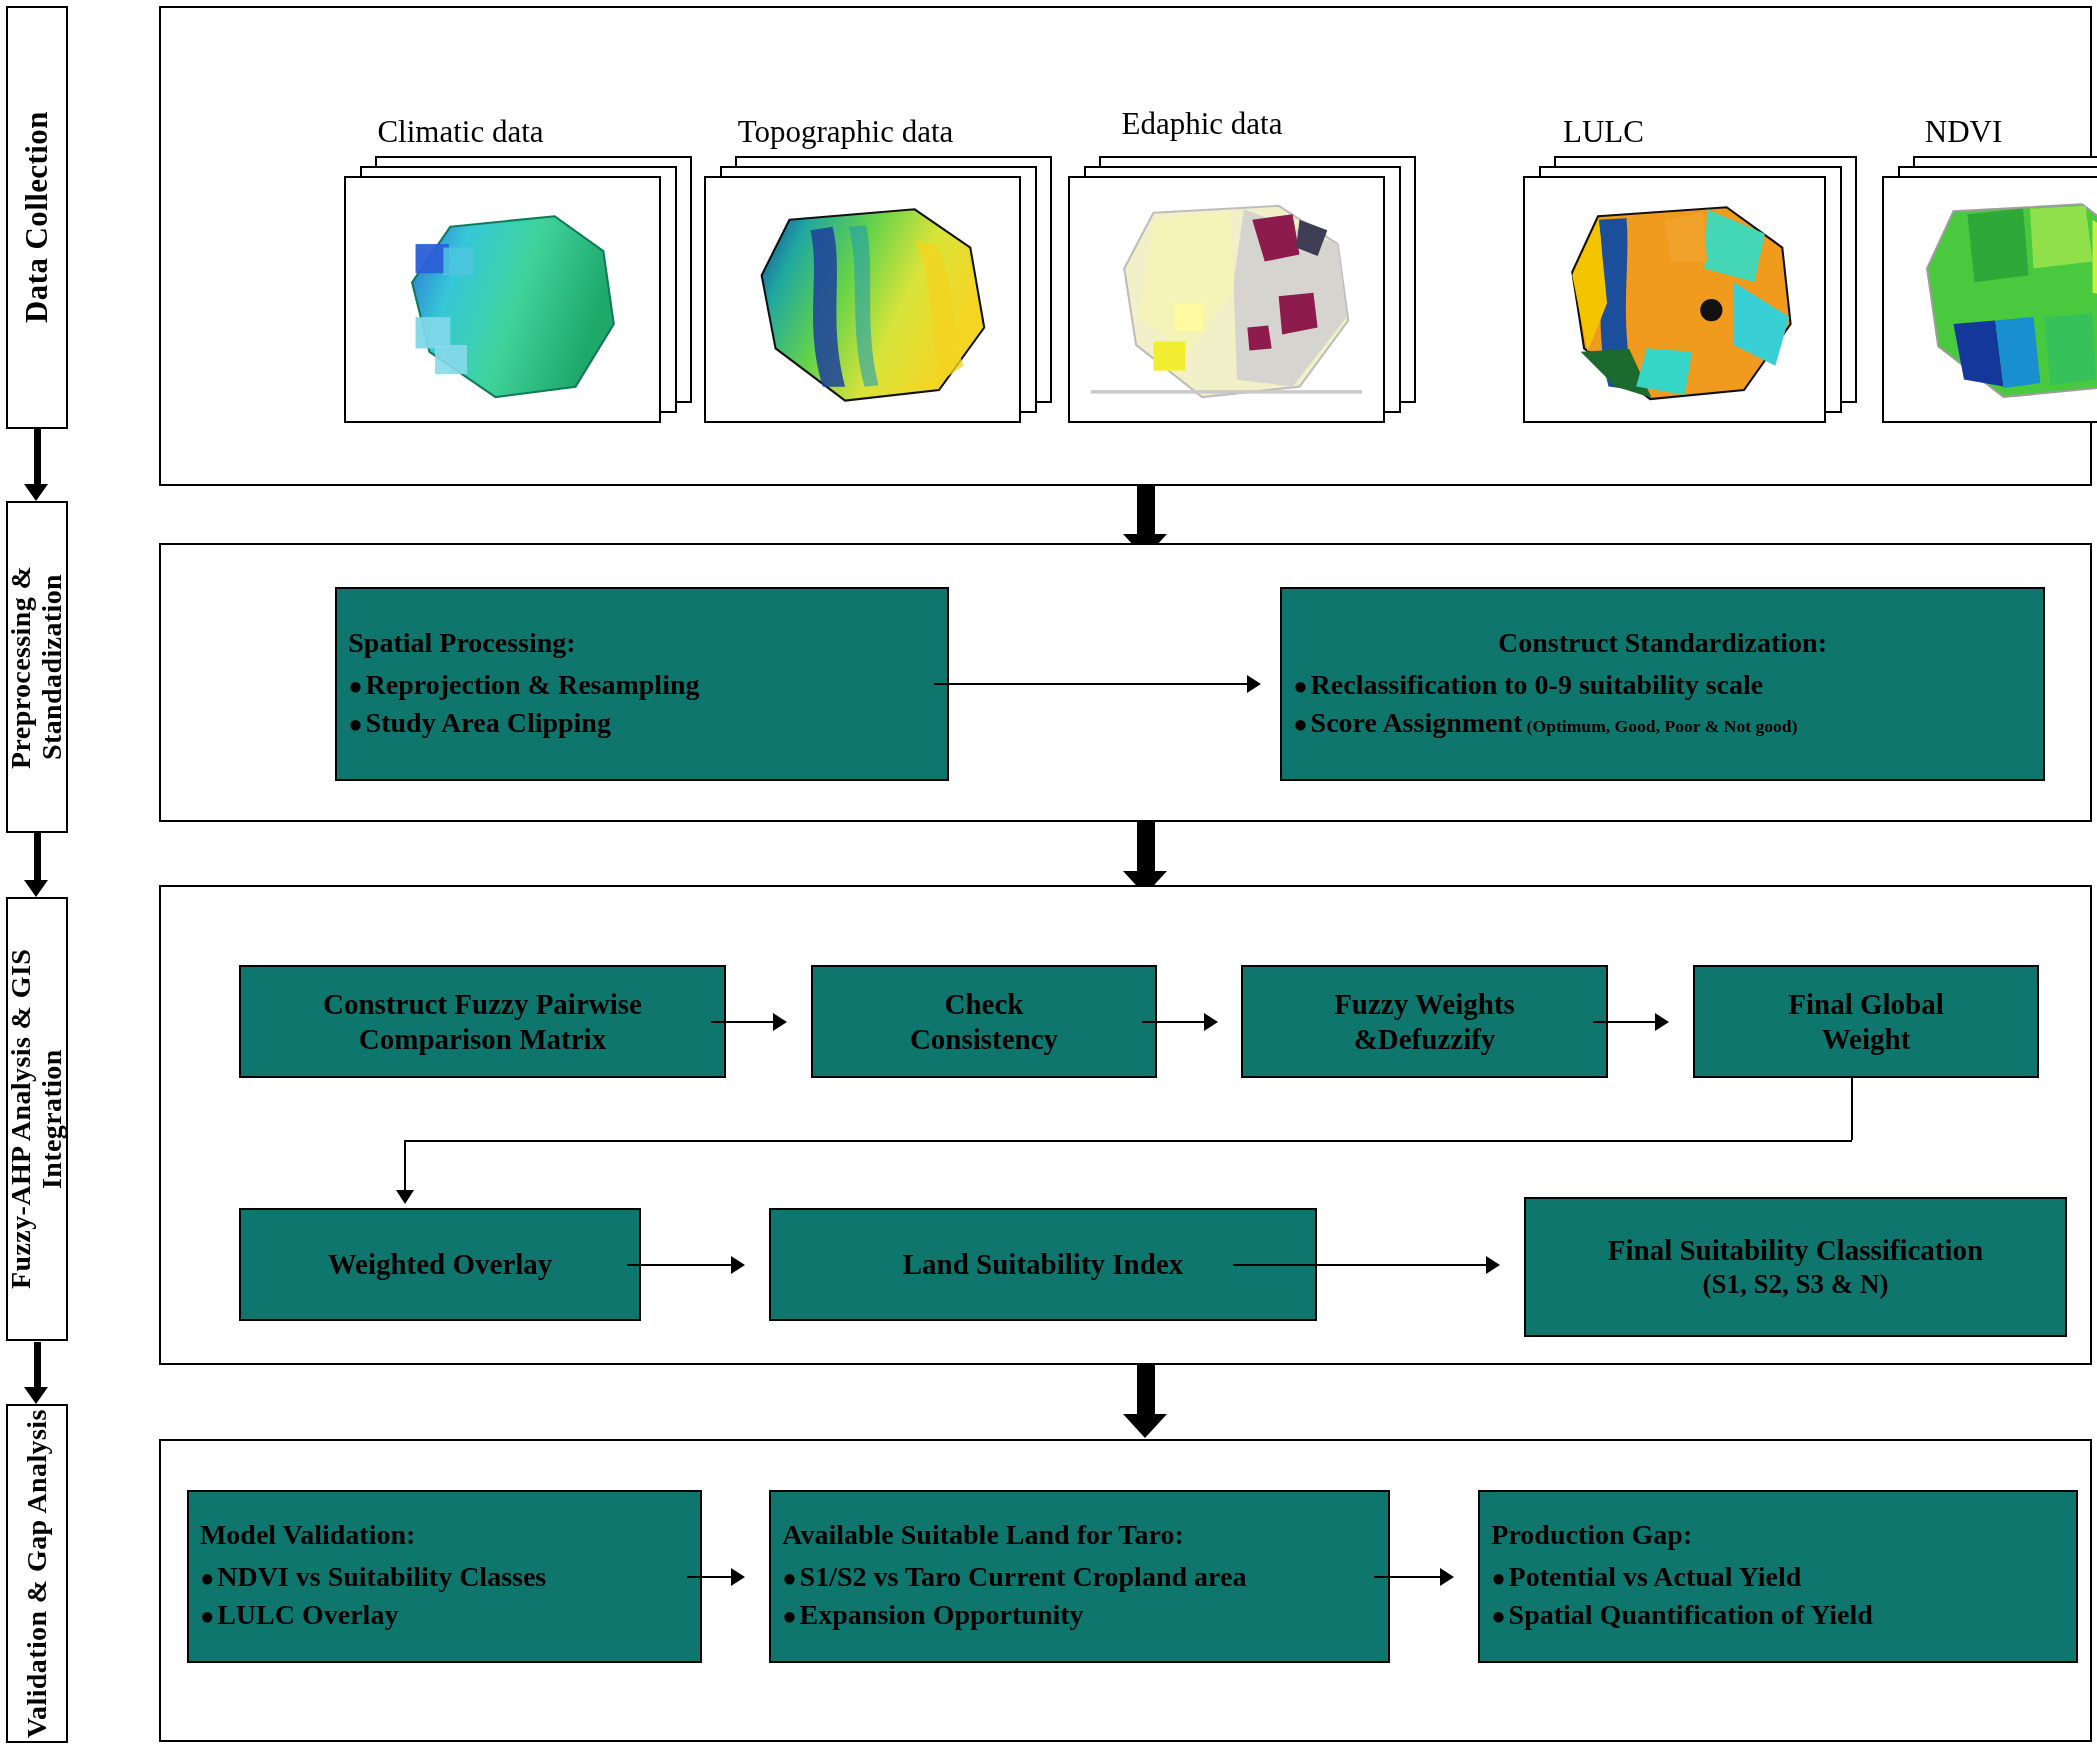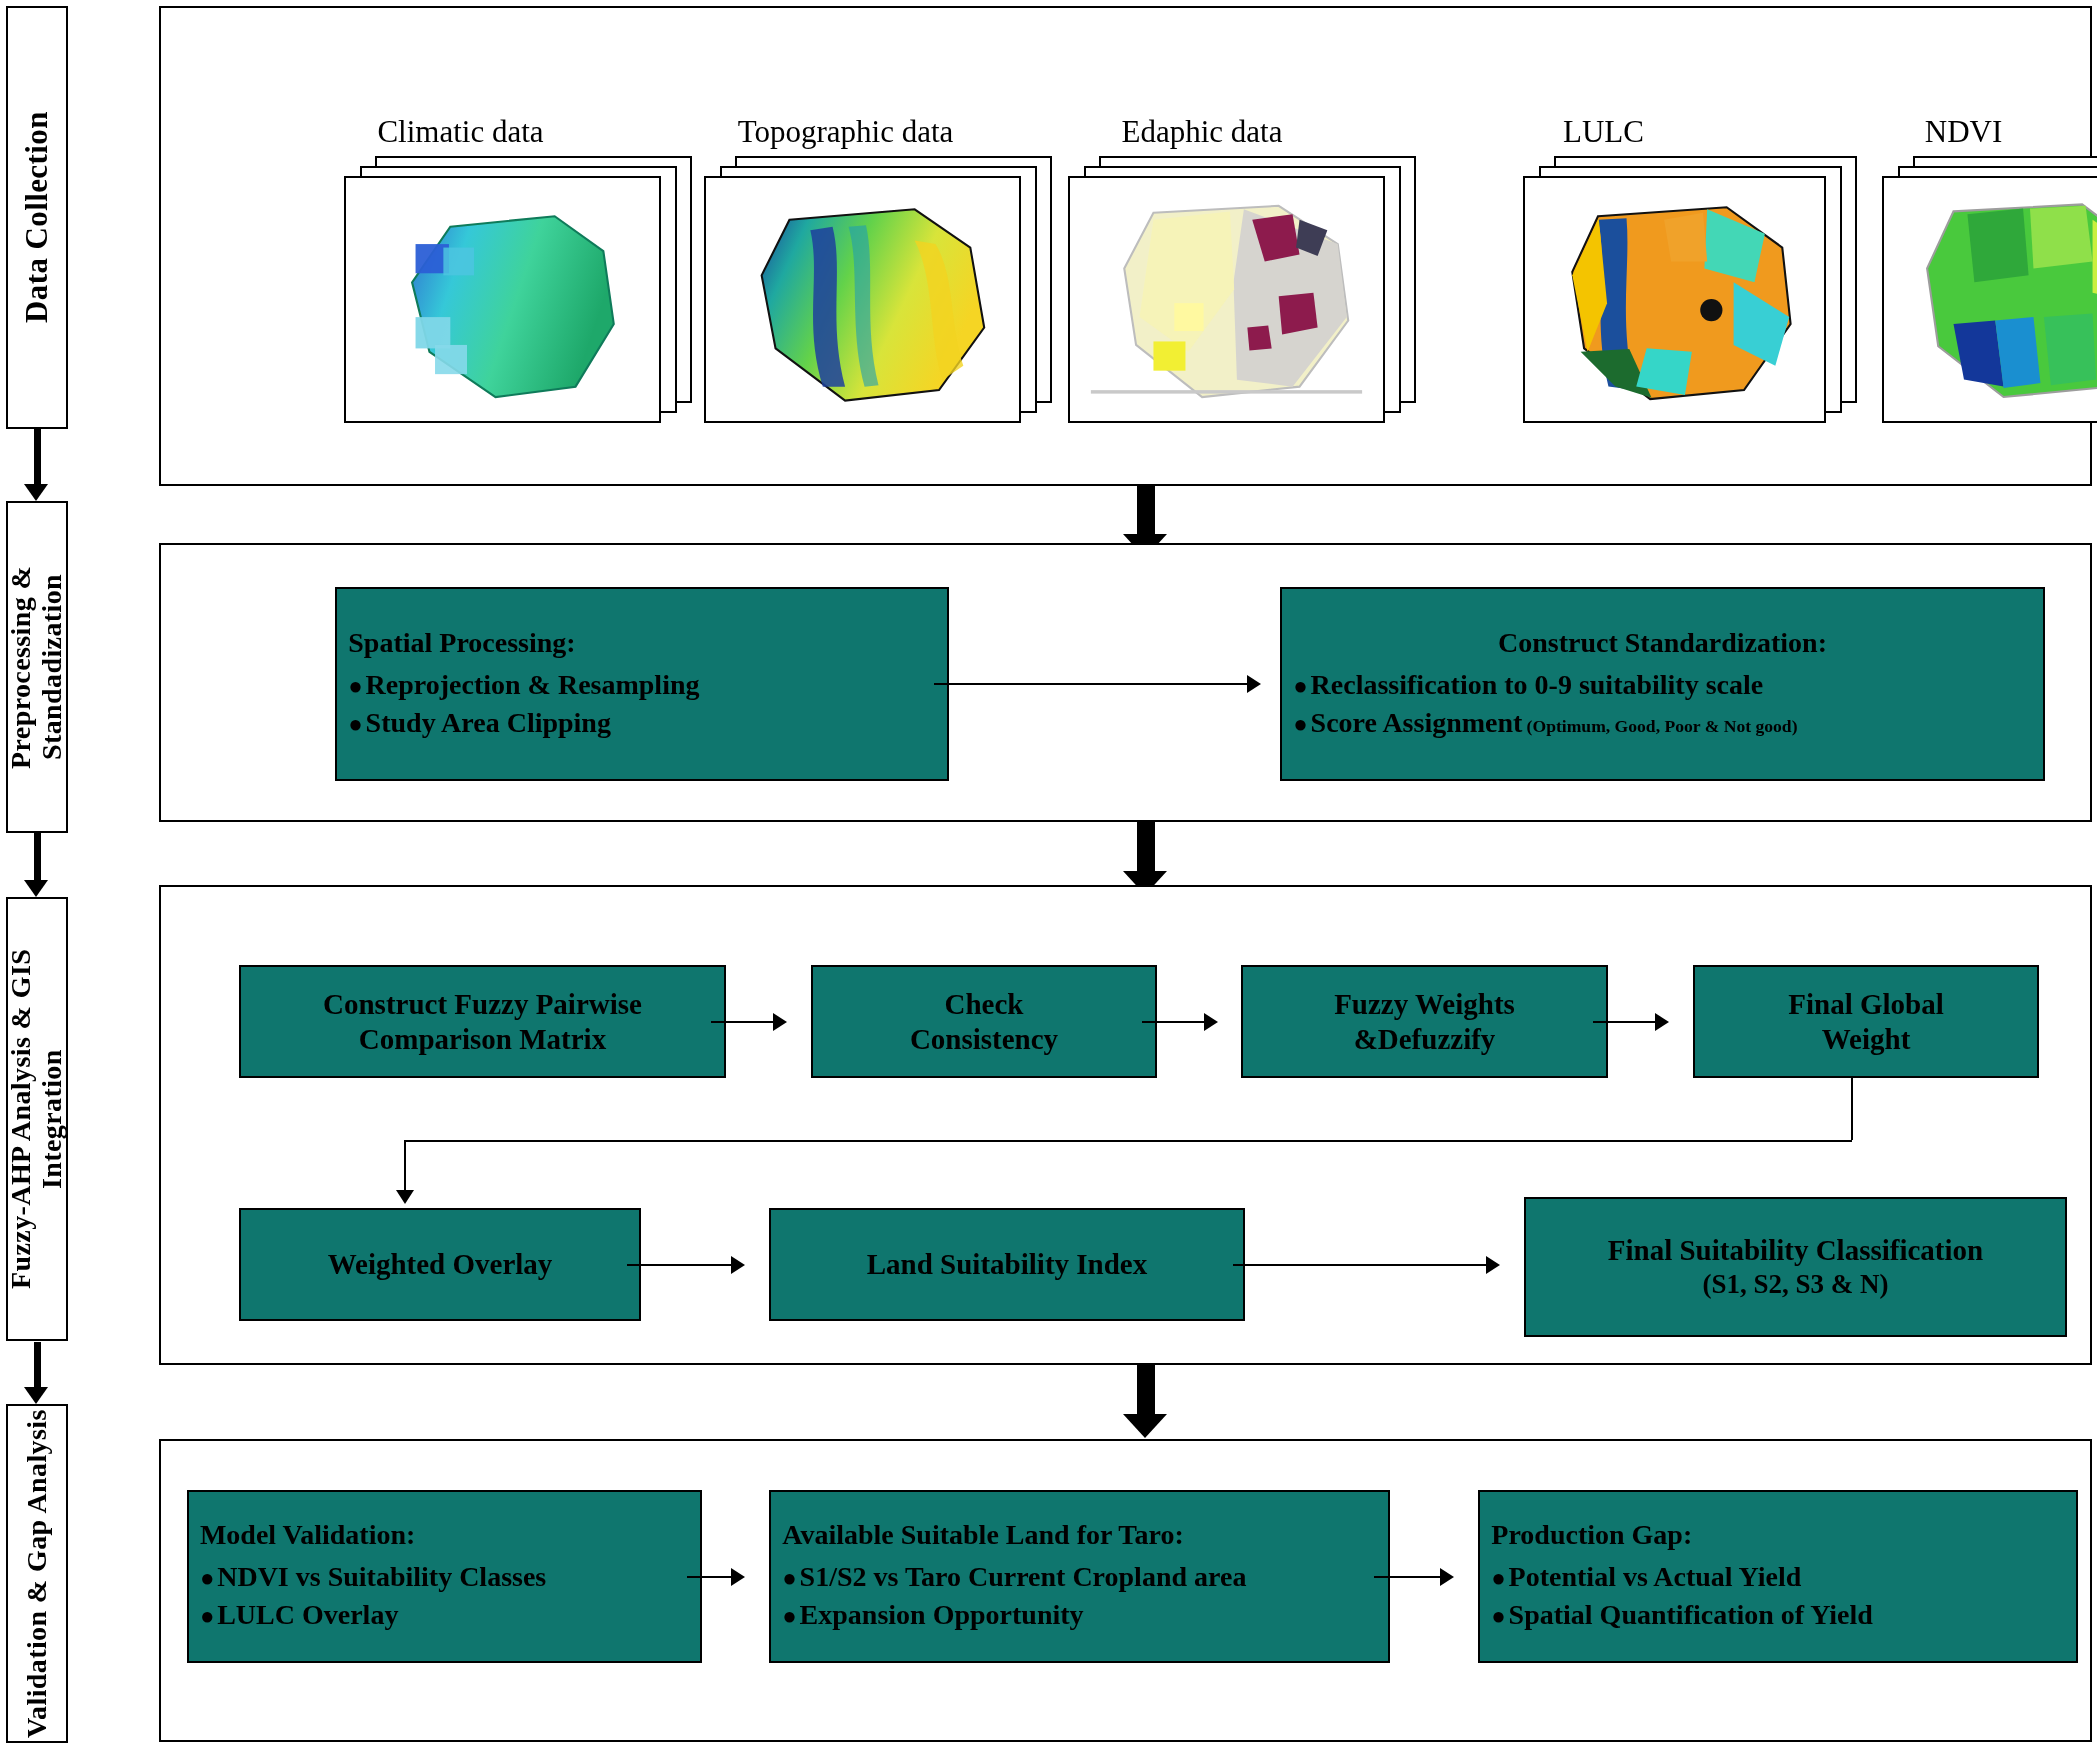--- a/index.html
+++ b/index.html
@@ -169,21 +169,21 @@
         </defs>
         <rect x="0" y="0" width="450" height="350" fill="#ffffff"></rect>
         <path d="M120 60 L300 45 L380 100 L400 215 L335 305 L200 320 L100 245 L80 140 Z" fill="url(#topoGrad)" stroke="#111" stroke-width="3"></path>
         <path d="M150 75 C165 140 140 210 168 300 L200 300 C175 205 198 135 182 70 Z" fill="#1d3f9e" opacity="0.85"></path>
         <path d="M205 70 C222 130 205 215 228 300 L248 298 C226 210 244 130 230 68 Z" fill="#1f9fb0" opacity="0.6"></path>
         <path d="M300 90 C330 150 320 230 340 290 L370 270 C350 210 358 140 330 95 Z" fill="#f2d320" opacity="0.8"></path>
       </svg>
     </div>
   </div>
 
-  <div class="card-title" style="left:875px; top:106px; width:332px;">Edaphic data</div>
+  <div class="card-title" style="left:875px; top:98px; width:332px;">Edaphic data</div>
   <div class="card-stack" style="left:907px; top:148px; width:360px; height:282px;">
     <div class="sheet s3" style="width:317px; height:247px;"></div>
     <div class="sheet s2" style="width:317px; height:247px;"></div>
     <div class="sheet s1" style="width:317px; height:247px;">
       <svg class="map" viewBox="0 0 450 350" preserveAspectRatio="none">
         <rect x="0" y="0" width="450" height="350" fill="#ffffff"></rect>
         <path d="M120 50 L300 40 L385 95 L400 205 L330 300 L190 315 L95 240 L78 130 Z" fill="#f2f0c8" stroke="#bdbdbd" stroke-width="3"></path>
         <path d="M250 45 L385 95 L398 200 L320 300 L240 290 L235 150 Z" fill="#d6d4cf"></path>
         <path d="M120 60 L230 48 L236 160 L170 250 L100 200 Z" fill="#f6f3b8"></path>
         <path d="M262 60 L320 52 L330 110 L280 120 Z" fill="#8d1b4d"></path>
@@ -310,21 +310,21 @@
   <div class="hline" style="left:243px; top:253px; width:1448px;"></div>
   <div class="vline" style="left:243px; top:253px; height:53px;"></div>
   <div class="arrow-down" style="left:235px; top:303px;"></div>
 
   <div class="inner-box center" style="left:63px; top:321px; width:402px; height:113px;">
     <div class="boxtext">Weighted Overlay</div>
   </div>
   <div class="hline" style="left:466px; top:377px; width:106px;"></div>
   <div class="arrow-right" style="left:570px; top:369px;"></div>
 
-  <div class="inner-box center" style="left:593px; top:321px; width:476px; height:113px;">
+  <div class="inner-box center" style="left:593px; top:321px; width:548px; height:113px;">
     <div class="boxtext">Land Suitability Index</div>
   </div>
   <div class="hline" style="left:1072px; top:377px; width:254px;"></div>
   <div class="arrow-right" style="left:1325px; top:369px;"></div>
 
   <div class="inner-box center" style="left:1348px; top:310px; width:543px; height:140px;">
     <div class="boxtext">Final Suitability Classification</div>
     <div class="boxtext sub">(S1, S2, S3 &amp; N)</div>
   </div>
 </div>

